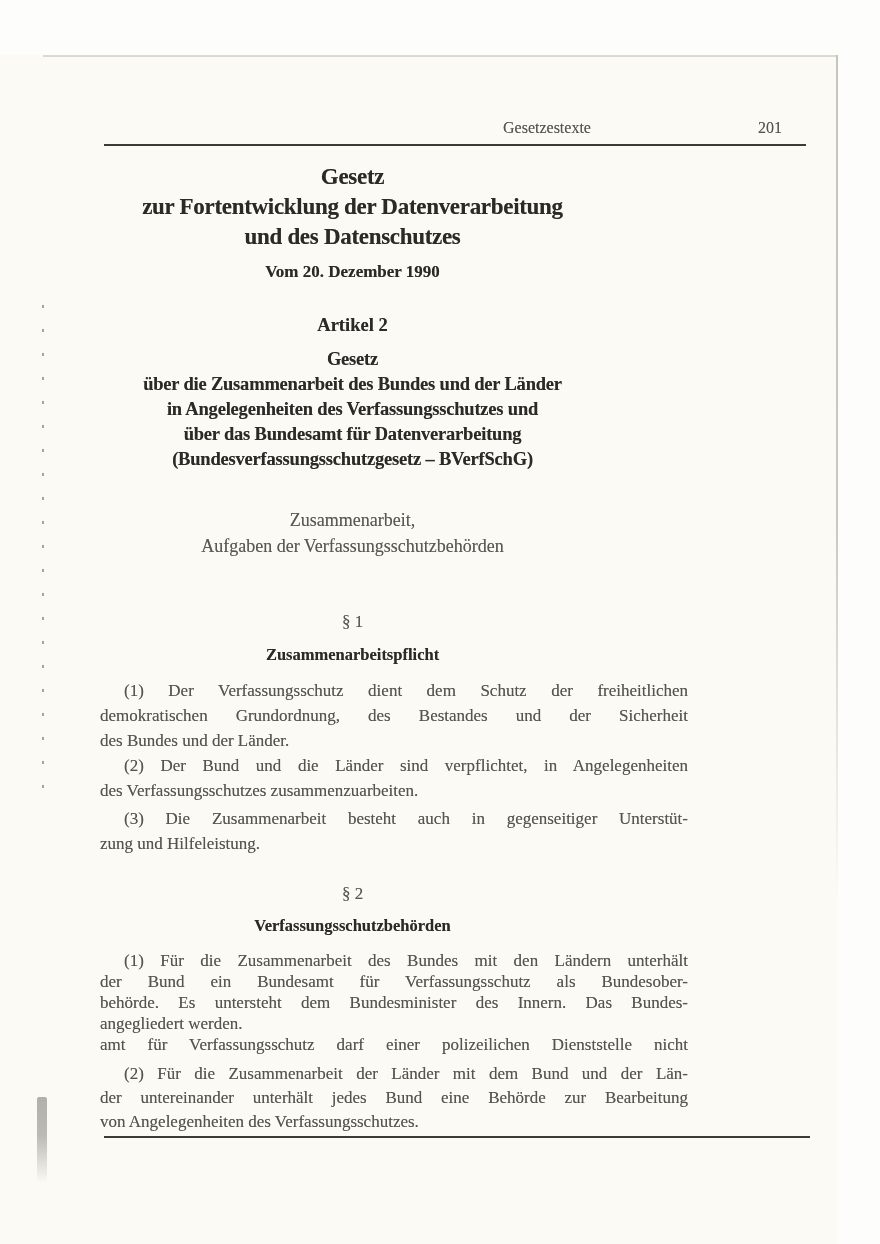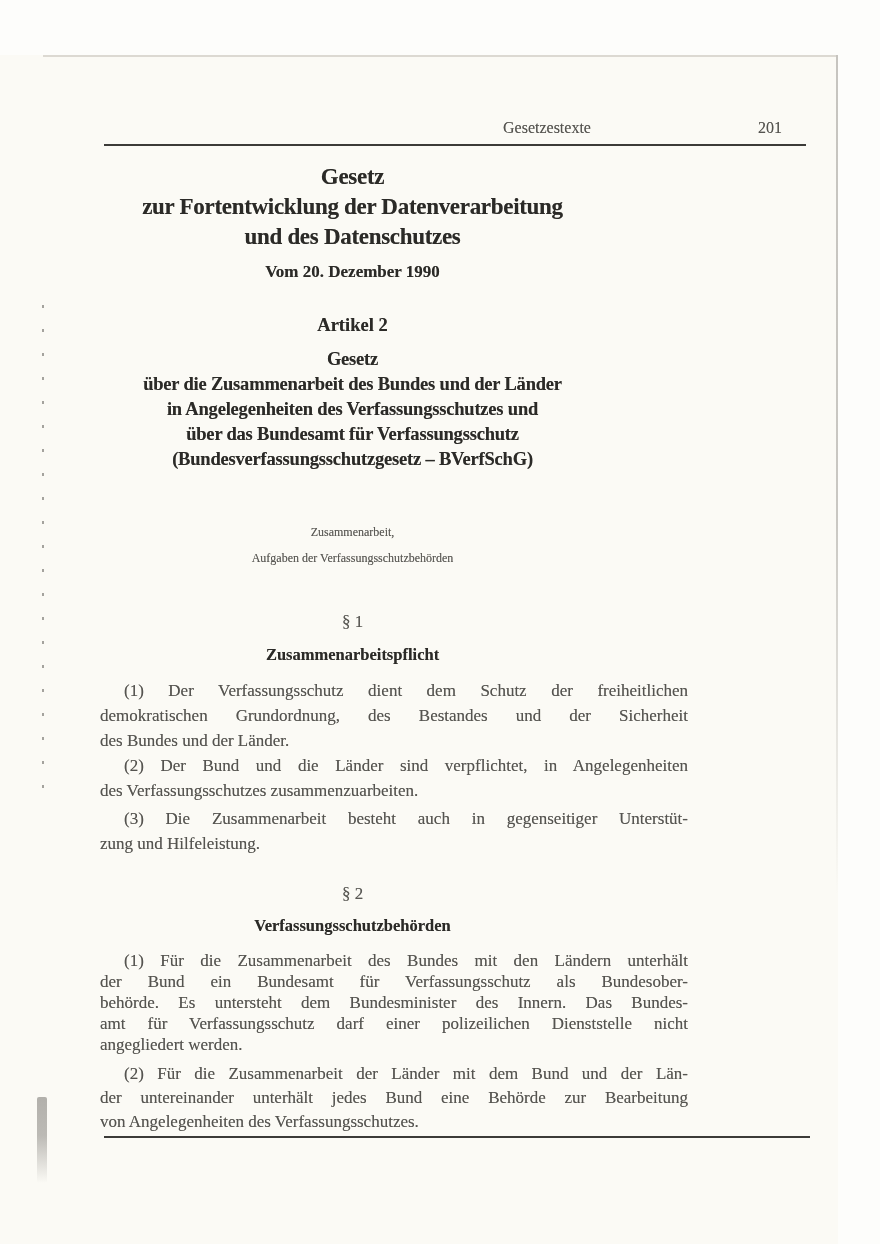--- a/index.html
+++ b/index.html
@@ -35,21 +35,21 @@
   .body-col{left:100px;width:588px;}
   
   .running{top:119px;left:503px;font-size:16px;}
   .pagenum{top:119px;left:758px;font-size:16px;}
   
   .main-title{top:162px;font-size:23px;line-height:30px;letter-spacing:-.3px;}
   .date-line{top:262px;font-size:17px;}
   .artikel{top:315px;font-size:18.5px;}
   .subtitle{top:347px;font-size:18.5px;line-height:25px;letter-spacing:-.2px;}
   .abschnitt{top:499px;font-size:18px;}
-  .section-sub{top:519px;font-size:12px;line-height:26px;}
+  .section-sub{top:507px;font-size:18px;line-height:26px;}
   .mark1{top:612px;font-size:17px;}
   .h1p{top:645px;font-size:16.5px;}
   .mark2{top:884px;font-size:17px;}
   .h2p{top:916px;font-size:16.5px;}
   
   .bblock{font-size:17px;line-height:25px;}
   .b11{top:678px;} .b12{top:753px;} .b13{top:806px;}
   .b21{top:950px;line-height:21px;}
   .b22{top:1062px;line-height:24px;}
   .jline{text-align:justify;text-align-last:justify;}
@@ -77,21 +77,21 @@
     <div>zur Fortentwicklung der Datenverarbeitung</div>
     <div>und des Datenschutzes</div>
   </div>
   <div class="abs center-col bold date-line">Vom 20. Dezember 1990</div>
 
   <div class="abs center-col bold artikel">Artikel 2</div>
   <div class="abs center-col bold subtitle">
     <div>Gesetz</div>
     <div>über die Zusammenarbeit des Bundes und der Länder</div>
     <div>in Angelegenheiten des Verfassungsschutzes und</div>
-    <div>über das Bundesamt für Verfassungsschutz</div>
+    <div>über das Bundesamt für Datenverarbeitung</div>
     <div>(Bundesverfassungsschutzgesetz – BVerfSchG)</div>
   </div>
 
   <div class="abs center-col t muted section-sub">
     <div>Zusammenarbeit,</div>
     <div>Aufgaben der Verfassungsschutzbehörden</div>
   </div>
 
   <div class="abs center-col t muted mark1">§ 1</div>
   <div class="abs center-col bold h1p">Zusammenarbeitspflicht</div>
@@ -112,22 +112,22 @@
     <div class="jline end">zung und Hilfeleistung.</div>
   </div>
 
   <div class="abs center-col t muted mark2">§ 2</div>
   <div class="abs center-col bold h2p">Verfassungsschutzbehörden</div>
 
   <div class="abs body-col t bblock b21">
     <div class="jline first">(1) Für die Zusammenarbeit des Bundes mit den Ländern unterhält</div>
     <div class="jline">der Bund ein Bundesamt für Verfassungsschutz als Bundesober-</div>
     <div class="jline">behörde. Es untersteht dem Bundesminister des Innern. Das Bundes-</div>
+    <div class="jline end">angegliedert werden.</div>
     <div class="jline">amt für Verfassungsschutz darf einer polizeilichen Dienststelle nicht</div>
-    <div class="jline end">angegliedert werden.</div>
   </div>
 
   <div class="abs body-col t bblock b22">
     <div class="jline first">(2) Für die Zusammenarbeit der Länder mit dem Bund und der Län-</div>
     <div class="jline">der untereinander unterhält jedes Bund eine Behörde zur Bearbeitung</div>
     <div class="jline end">von Angelegenheiten des Verfassungsschutzes.</div>
   </div>
 
   <div class="abs rule rule-bottom"></div>
 

